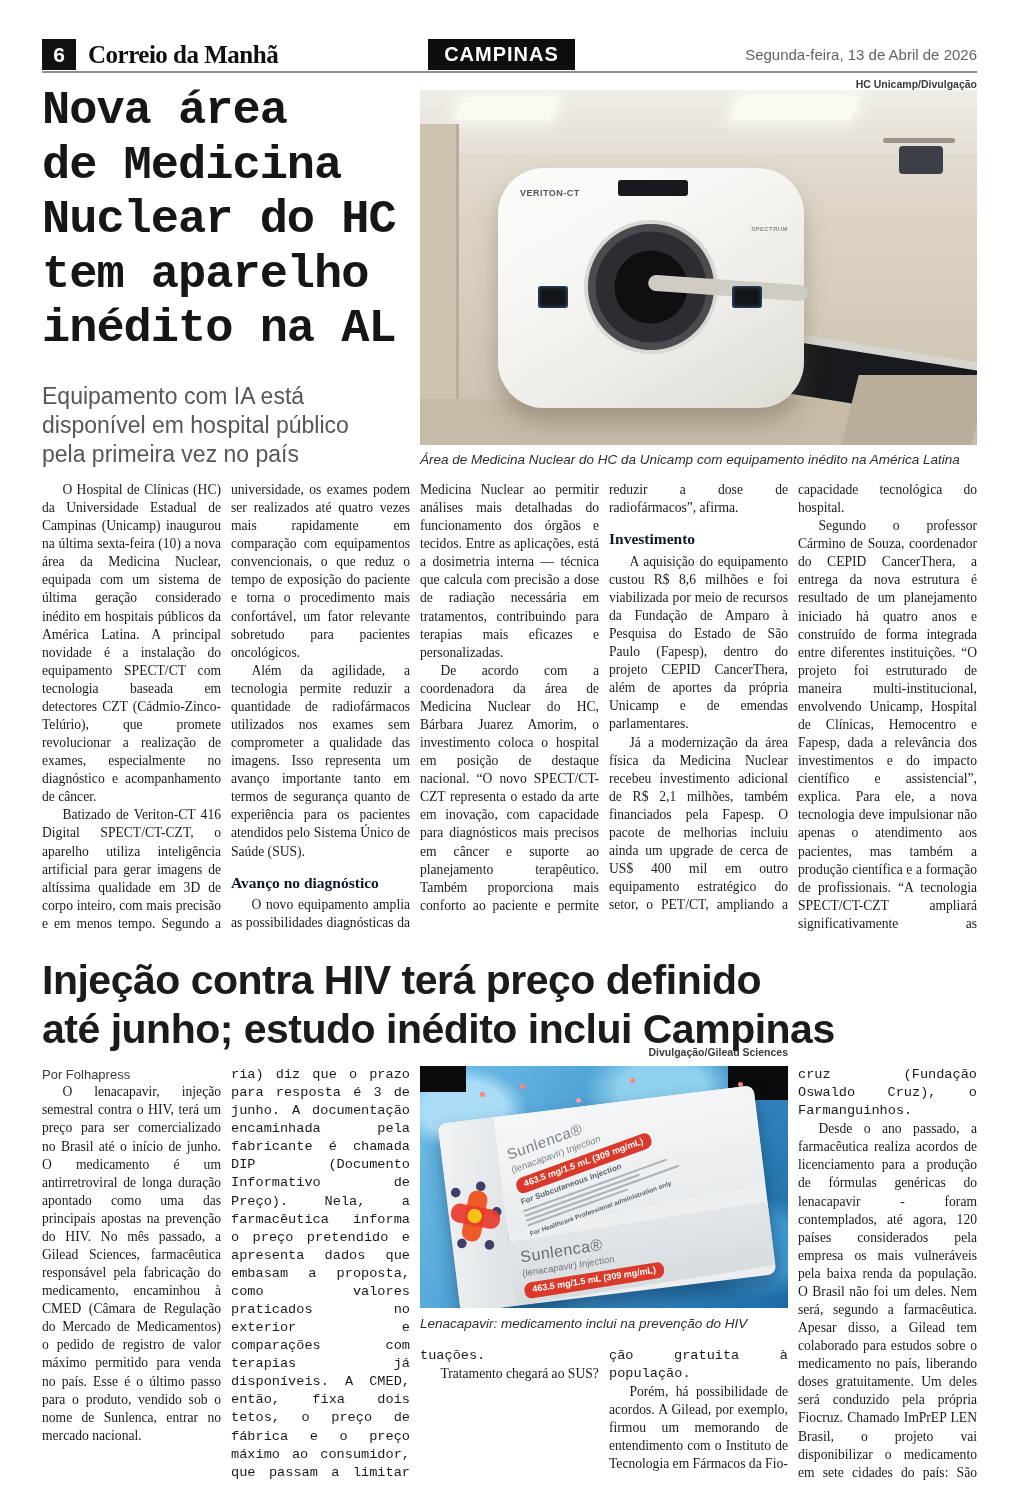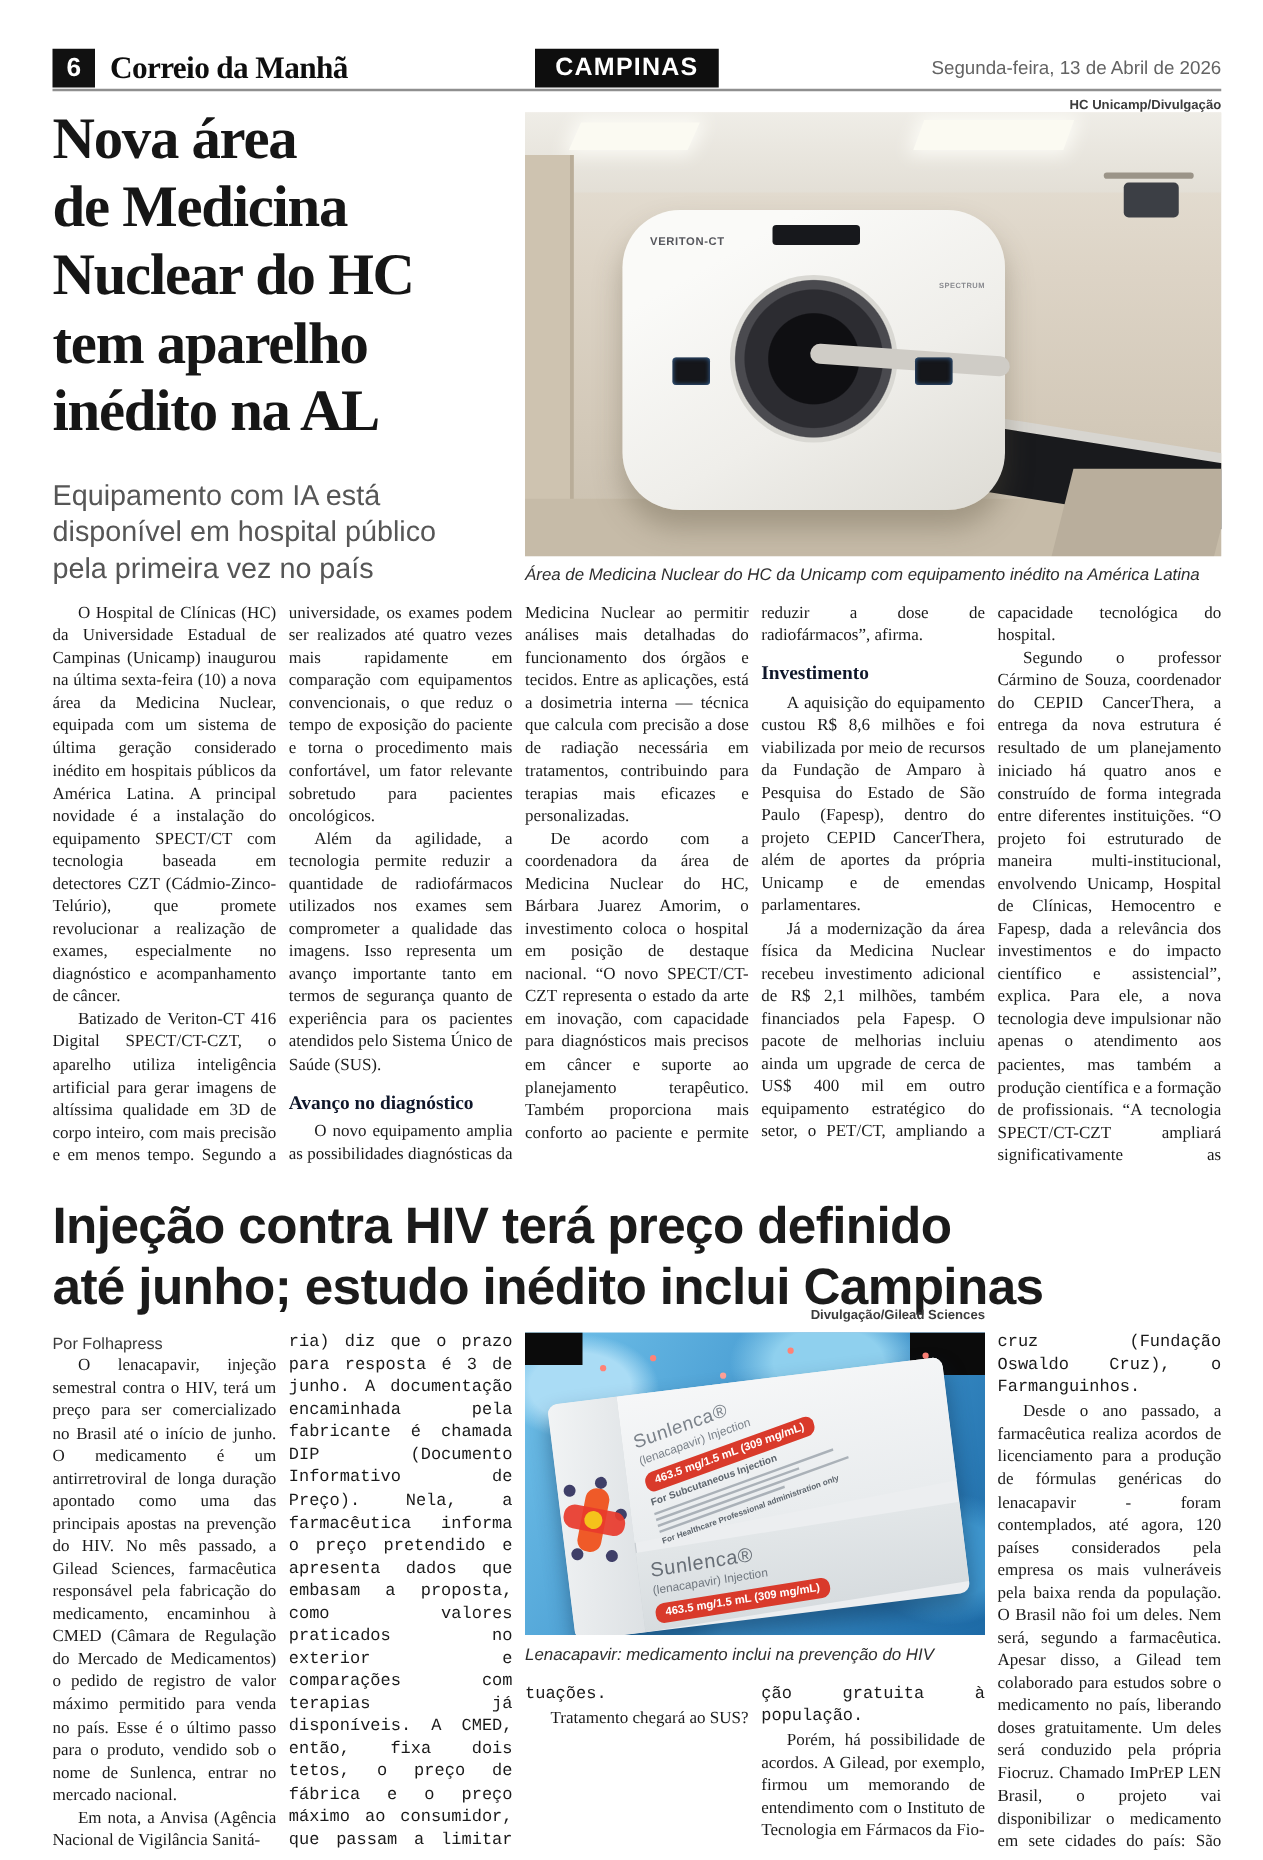--- a/index.html
+++ b/index.html
@@ -15,21 +15,21 @@
             letter-spacing:-0.5px;margin-left:12px;color:#0e0e0e;}
   .section-banner{background:#0e0e0e;color:#fff;font-family:"Liberation Sans",sans-serif;
             font-weight:700;font-size:20px;letter-spacing:1px;padding:4px 16px;
             margin-left:150px;height:23px;line-height:23px;}
   .edition-date{margin-left:auto;font-family:"Liberation Sans",sans-serif;
             font-size:15px;color:#636363;}
   .credit{position:absolute;font-family:"Liberation Sans",sans-serif;font-weight:700;
           font-size:10.5px;color:#3c3c3c;}
   
   .headline1{position:absolute;left:42px;top:84px;width:385px;
-             font-family:Liberation Serif, serif;font-weight:800;
+             font-family:Liberation Mono, monospace;font-weight:800;
              font-size:47px;line-height:1.16;letter-spacing:-1px;color:#161616;
              white-space:pre-line;}
   .subtitle1{position:absolute;left:42px;top:382px;width:390px;
              font-family:"Liberation Sans",sans-serif;font-size:23px;line-height:1.27;
              color:#565656;white-space:pre-line;}
   .photo1{position:absolute;left:420px;top:90px;width:557px;height:355px;overflow:hidden;
           background:linear-gradient(#e7e2d8 0%,#ddd4c6 35%,#d3c9b9 70%,#c9bfae 100%);}
   .p1-ceiling{position:absolute;left:0;top:0;width:100%;height:64px;
           background:linear-gradient(#efede7,#e3dfd6);}
   .p1-light{position:absolute;background:#fbfaf2;box-shadow:0 0 14px 4px rgba(255,255,250,.8);}
@@ -173,21 +173,20 @@
   </div>
 
   <h2 class="headline2" style="margin:0;">Injeção contra HIV terá preço definido
 até junho; estudo inédito inclui Campinas</h2>
   <div class="credit credit2">Divulgação/Gilead Sciences</div>
 
   <div class="art2">
     <div class="col">
       <p class="byline">Por Folhapress</p>
       <p>O lenacapavir, injeção semestral contra o HIV, terá um preço para ser comercializado no Brasil até o início de junho. O medicamento é um antirretroviral de longa duração apontado como uma das principais apostas na prevenção do HIV. No mês passado, a Gilead Sciences, farmacêutica responsável pela fabricação do medicamento, encaminhou à CMED (Câmara de Regulação do Mercado de Medicamentos) o pedido de registro de valor máximo permitido para venda no país. Esse é o último passo para o produto, vendido sob o nome de Sunlenca, entrar no mercado nacional.</p>
-      <p>Em nota, a Anvisa (Agência Nacional de Vigilância Sanitá-</p>
     </div>
     <div class="col">
       <p class="cont">ria) diz que o prazo para resposta é 3 de junho. A documentação encaminhada pela fabricante é chamada DIP (Documento Informativo de Preço). Nela, a farmacêutica informa o preço pretendido e apresenta dados que embasam a proposta, como valores praticados no exterior e comparações com terapias já disponíveis. A CMED, então, fixa dois tetos, o preço de fábrica e o preço máximo ao consumidor, que passam a limitar a comercialização.</p>
       <p>O caso do lenacapavir é singular. Sua entrada no Brasil ocorre em meio a uma preocupação sobre valores. Nos Estados Unidos, o medicamento tem preço tabelado em US$ 25,3 mil por pessoa ao ano (cerca de R$ 136 mil), podendo chegar a US$ 44,8 mil (R$ 241 mil) em algumas si-</p>
     </div>
     <div class="mid">
       <div class="photo2">
         <div class="p2-corner" style="left:0;top:0;width:46px;height:26px;"></div>
         <div class="p2-corner" style="right:0;top:0;width:60px;height:34px;"></div>
         <div class="p2-dots"></div>

